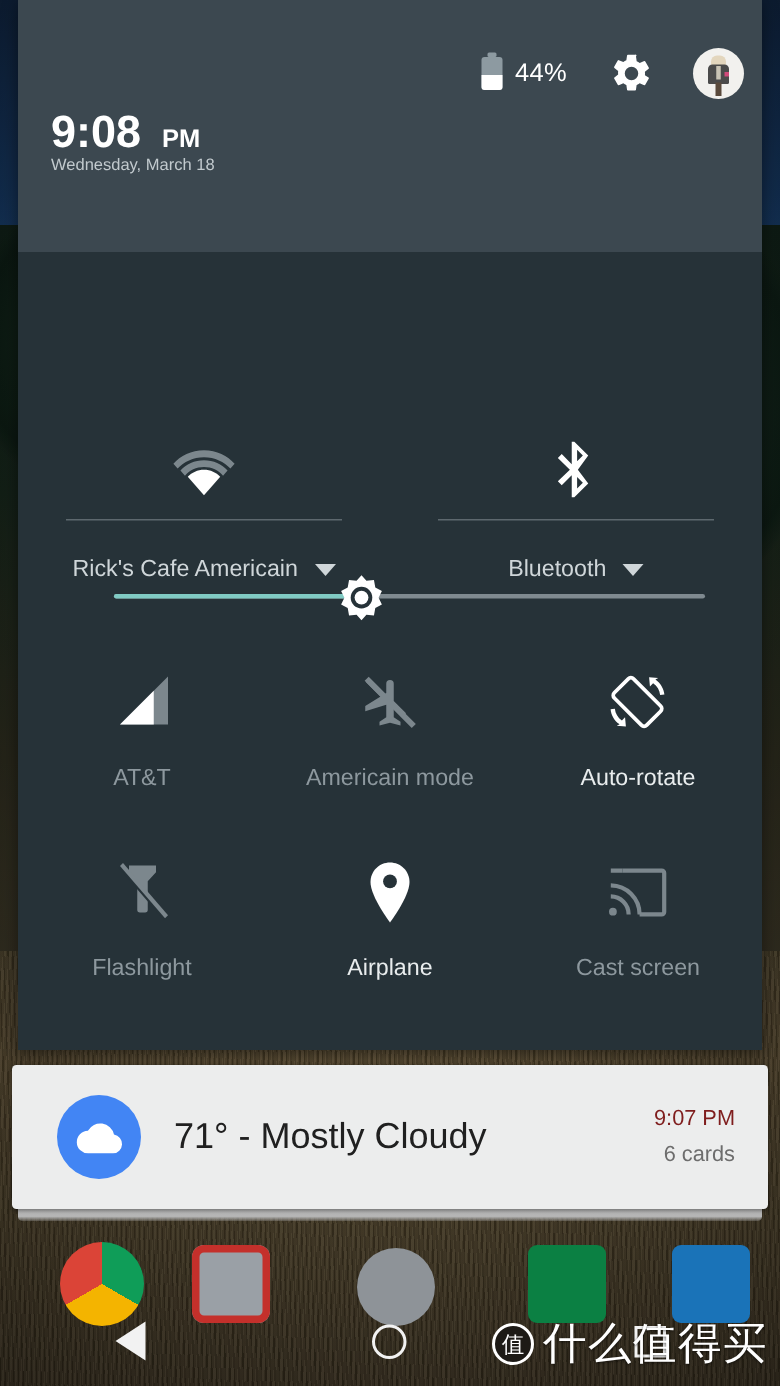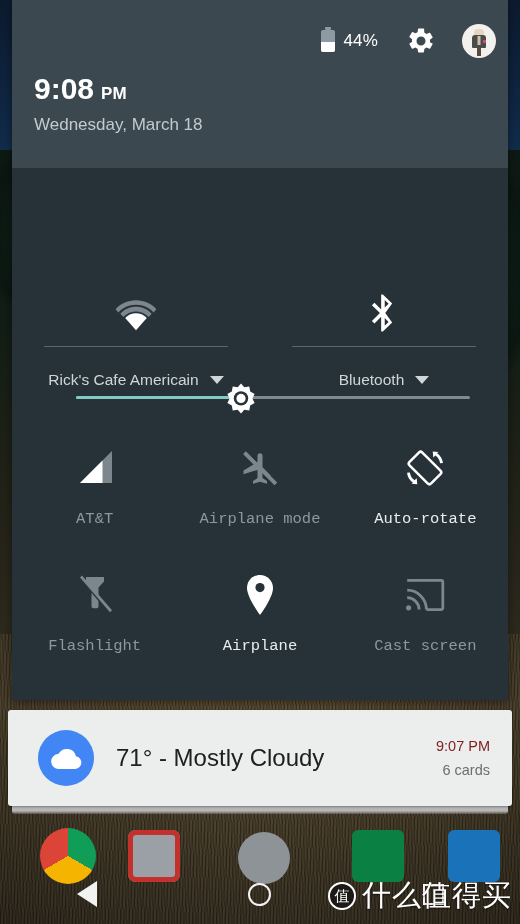--- a/index.html
+++ b/index.html
@@ -43,21 +43,21 @@
   
   #qs-panel{
     position:absolute; left:12px; top:0; width:496px; height:700px;
     background:#263238;
     box-shadow:0 2px 10px rgba(0,0,0,0.45);
   }
   #qs-header{
     height:168px; background:#3c4850; position:relative;
   }
   #status-row{
-    position:absolute; right:12px; top:24px;
+    position:absolute; right:12px; top:32px;
     display:flex; align-items:center; gap:0;
   }
   .batt-wrap{ display:flex; align-items:center; gap:8px; margin-right:26px; }
   .batt-icon{
     width:14px; height:22px; position:relative;
     background:#8d9aa1; border-radius:2px 2px 2px 2px;
   }
   .batt-icon::before{
     content:""; position:absolute; left:4px; top:-3px; width:6px; height:3px;
     background:#8d9aa1; border-radius:1px;
@@ -75,22 +75,22 @@
   }
   .av-head{ position:absolute; top:5px; left:50%; transform:translateX(-50%); width:10px; height:7px; background:#e3d6bd; border-radius:4px 4px 2px 2px; }
   .av-body{ position:absolute; top:11px; left:50%; transform:translateX(-50%); width:14px; height:13px; background:#4b4b4b; border-radius:3px 3px 1px 1px; }
   .av-tie{ position:absolute; top:12px; left:50%; transform:translateX(-50%); width:3px; height:9px; background:#c9c3b4; }
   .av-legs{ position:absolute; top:23px; left:50%; transform:translateX(-50%); width:4px; height:9px; background:#5a4a3c; }
   .av-dot{ position:absolute; top:16px; left:21px; width:3px; height:3px; background:#d04a7a; }
 
   #clock-block{ position:absolute; left:22px; top:74px; }
   #clock-line{ display:flex; align-items:baseline; }
   #time-hm{ color:#ffffff; font-size:30px; font-weight:bold; letter-spacing:0px; line-height:1; }
-  #time-ampm{ color:#ffffff; font-size:17px; font-weight:bold; margin-left:7px; }
-  #date-line{ color:#c2cace; font-size:17px; margin-top:11px; }
+  #time-ampm{ color:#ffffff; font-size:17px; font-weight:bold; margin-left:14px; }
+  #date-line{ color:#c2cace; font-size:11px; }
 
   
   #brightness-row{ position:relative; height:70px; }
   #slider-track{
     position:absolute; left:64px; top:228px; width:394px; height:3px;
     background:#7f8a90; border-radius:2px;
   }
   #slider-fill{
     position:absolute; left:0; top:0; height:3px; width:164px;
     background:#80cbc4; border-radius:2px;
@@ -103,21 +103,21 @@
   
   #dual-row{ position:absolute; left:0; top:282px; width:496px; display:flex; }
   .dual-tile{ flex:1; display:flex; flex-direction:column; align-items:center;justify-content:flex-end; }
   .dual-icon{ height:62px; display:flex; align-items:center; justify-content:center; }
   .dual-divider{ width:184px; height:1px; background:#5d686e; margin-top:2px; }
   .dual-label-row{ display:flex; align-items:center; gap:11px; margin-top:24px; }
   .dual-label{ color:#cfd6d9; font-size:15.5px; }
   .caret{ width:0;height:0;border-left:7px solid transparent;border-right:7px solid transparent;border-top:8px solid #cfd6d9; }
 
   
-  .tile-row{ position:absolute; left:0; width:496px; display:flex;font-family:Liberation Mono, monospace; }
+  .tile-row{ position:absolute; left:0; width:496px; display:flex; }
   #tile-row-1{ top:440px; }
   #tile-row-2{ top:567px; }
   .tile{ flex:1; display:flex; flex-direction:column; align-items:center; }
   .tile-icon{ height:56px; display:flex; align-items:center; justify-content:center; }
   .tile-label{ font-size:15.5px; margin-top:14px; }
   .on  { color:#e8eced; }
   .off { color:#8d989e; }
 
   
   #notif-shadow{
@@ -276,21 +276,21 @@
 
     <div class="tile">
       <div class="tile-icon">
         <svg width="40" height="40" viewBox="0 0 40 40">
           <path fill="#7c878d" d="M22.5 16.5V7.8a2.5 2.5 0 0 0-5 0v6.2l-14 8.6v3.6l14-4.3v8.2l-4.5 3v2.6l7-1.9 7 1.9v-2.6l-4.5-3v-5.4l5.5 5.5 2.7-2.7-8.2-8.2Z"></path>
           <path fill="#7c878d" d="M6.5 4.3 4 6.8l9.8 9.8 2.5-2.5Z"></path>
           <path fill="#7c878d" d="M5.8 3.2 3.1 5.9 34.5 37.3 37.2 34.6Z"></path>
           <path fill="#263238" d="M4.2 2.0 2.0 4.2 35.6 37.8 37.8 35.6Z" opacity="0"></path>
         </svg>
       </div>
-      <span class="tile-label off">Airplane mode</span>
+      <span class="tile-label off">Americain mode</span>
     </div>
 
     <div class="tile">
       <div class="tile-icon">
         <svg width="42" height="42" viewBox="0 0 44 44">
           <g transform="rotate(-45 22 22)">
             <rect x="12.5" y="6" width="19" height="32" rx="2.6" fill="none" stroke="#ffffff" stroke-width="2.6"></rect>
           </g>
           <path fill="#ffffff" d="M34.5 6.2c3.6 2.5 5.9 6.4 6.3 10.6l-3 .3c-.3-3.3-2.1-6.3-4.9-8.2l-2.2 2.2-.6-6.4 6.4.6-2 0.9Z"></path>
           <path fill="#ffffff" d="M9.5 37.6C5.9 35.1 3.6 31.2 3.2 27l3-.3c.3 3.3 2.1 6.3 4.9 8.2l2.2-2.2.6 6.4-6.4-.6 2-0.9Z"></path>

